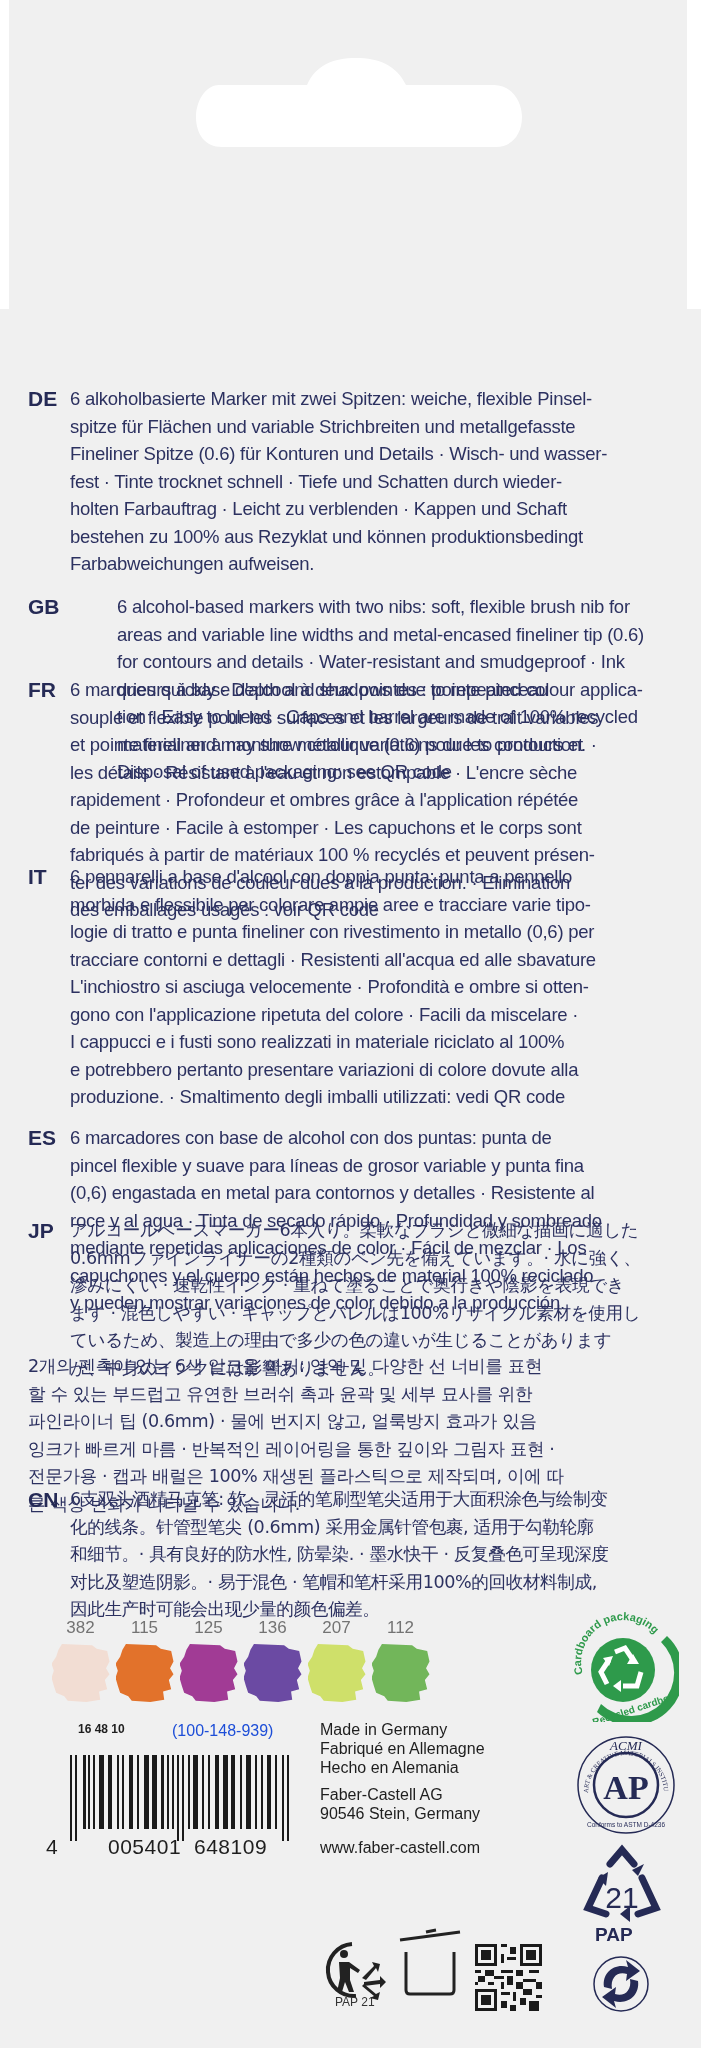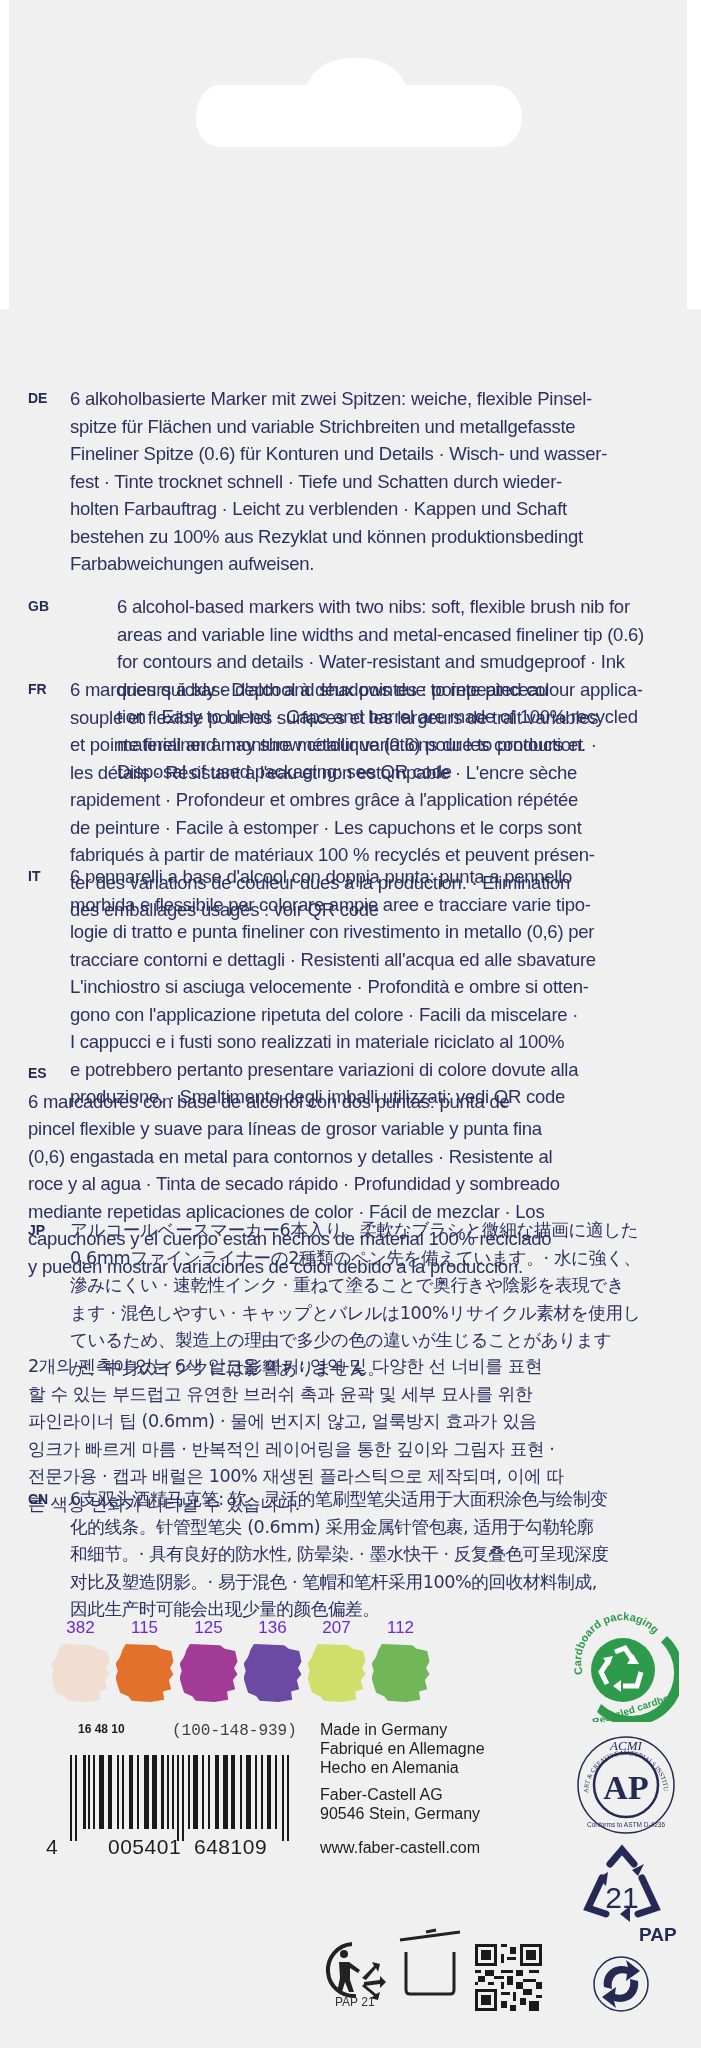--- a/index.html
+++ b/index.html
@@ -17,46 +17,46 @@
     position: absolute; left: 0; top: 309px; width: 701px; height: 1739px;
     background: #f0f0f0;
   }
   .hang-hole { position: absolute; left: 183px; top: 56px; width: 334px; height: 94px; }
   .hang-hole svg { width: 100%; height: 100%; display: block; }
 
   .lang-block {
     position: absolute; left: 28px; width: 640px; display: flex;
   }
   .lang-code {
-    width: 42px; flex: none; font-weight: bold; font-size: 14px;
+    width: 42px; flex: none; font-weight: bold; font-size: 21px;
     line-height: 27.5px; color: #252a55;
   }
   .lang-text {
     font-size: 18.5px; line-height: 27.5px; color: #2c3160;
     letter-spacing: -0.25px; white-space: pre-line;
   }
   .lang-text.cjk { font-family: "DejaVu Sans", sans-serif; font-size: 17.6px; letter-spacing: -0.4px; }
 
   .swatches { position: absolute; left: 52px; top: 1618px; display: flex; gap: 7px; }
   .swatch { width: 57px; display: flex; flex-direction: column; align-items: center; }
-  .swatch-num { font-size: 17px; color: #6d28d9; margin-bottom: 6px; }
+  .swatch-num { font-size: 17px; color: #737373; margin-bottom: 6px; }
   .swatch-blob {
     width: 58px; height: 58px;
     clip-path: polygon(18% 0, 70% 2%, 78% 8%, 96% 12%, 100% 30%, 94% 42%, 100% 52%, 92% 62%, 96% 78%, 82% 82%, 84% 96%, 60% 100%, 28% 98%, 22% 90%, 8% 84%, 4% 72%, 0 58%, 4% 46%, 0 34%, 8% 22%, 12% 10%);
   }
 
   .recycle-badge { position: absolute; left: 567px; top: 1612px; width: 112px; height: 110px; }
   .acmi { position: absolute; left: 574px; top: 1733px; width: 104px; height: 104px; }
   .acmi-caption { position: absolute; left: 566px; top: 1821px; width: 120px; text-align: center; font-size: 6.5px; color: #2a2f5a; }
   .tri21 { position: absolute; left: 580px; top: 1842px; width: 84px; height: 84px; }
-  .pap-label { position: absolute; left: 595px; top: 1924px; font-weight: bold; font-size: 19px; color: #252a55; margin-left: 44px; }
+  .pap-label { position: absolute; left: 595px; top: 1924px; font-weight: bold; font-size: 19px; color: #252a55; }
   .green-dot { position: absolute; left: 592px; top: 1955px; width: 58px; height: 58px; }
 
   .sku { position: absolute; left: 78px; top: 1722px; font-weight: bold; font-size: 12px; color: #1e1e1e; }
-  .alt-code { position: absolute; left: 172px; top: 1722px; font-size: 16px; color: #404040; font-family: Liberation Mono, monospace; }
+  .alt-code { position: absolute; left: 172px; top: 1722px; font-size: 16px; color: #1d4ed8; }
   .barcode { position: absolute; left: 68px; top: 1755px; width: 228px; height: 86px; }
   .ean-first { position: absolute; left: 46px; top: 1835px; font-size: 21px; color: #1e1e1e; }
   .ean-left { position: absolute; left: 84px; top: 1835px; font-size: 21px; color: #1e1e1e; letter-spacing: 0.5px; margin-left: 24px; }
   .ean-right { position: absolute; left: 194px; top: 1835px; font-size: 21px; color: #1e1e1e; letter-spacing: 0.5px; }
 
   .made-in { position: absolute; left: 320px; top: 1720px; font-size: 16px; line-height: 19px; color: #1e1e1e; }
   .company { position: absolute; left: 320px; top: 1785px; font-size: 16px; line-height: 19px; color: #1e1e1e; }
   .website { position: absolute; left: 320px; top: 1839px; font-size: 16px; color: #1e1e1e; }
 
   .triman { position: absolute; left: 322px; top: 1940px; width: 66px; height: 60px; }
@@ -114,21 +114,21 @@
   <div class="lang-text">6 pennarelli a base d'alcool con doppia punta: punta a pennello
 morbida e flessibile per colorare ampie aree e tracciare varie tipo-
 logie di tratto e punta fineliner con rivestimento in metallo (0,6) per
 tracciare contorni e dettagli · Resistenti all'acqua ed alle sbavature
 L'inchiostro si asciuga velocemente · Profondità e ombre si otten-
 gono con l'applicazione ripetuta del colore · Facili da miscelare ·
 I cappucci e i fusti sono realizzati in materiale riciclato al 100%
 e potrebbero pertanto presentare variazioni di colore dovute alla
 produzione. · Smaltimento degli imballi utilizzati: vedi QR code</div>
 </div>
-<div class="lang-block" style="top:1060px;flex-direction:column;">
+<div class="lang-block" style="top:1124px;">
   <div class="lang-code">ES</div>
   <div class="lang-text">6 marcadores con base de alcohol con dos puntas: punta de
 pincel flexible y suave para líneas de grosor variable y punta fina
 (0,6) engastada en metal para contornos y detalles · Resistente al
 roce y al agua · Tinta de secado rápido · Profundidad y sombreado
 mediante repetidas aplicaciones de color · Fácil de mezclar · Los
 capuchones y el cuerpo están hechos de material 100% reciclado
 y pueden mostrar variaciones de color debido a la producción.</div>
 </div>
 <div class="lang-block" style="top:1217px;">

